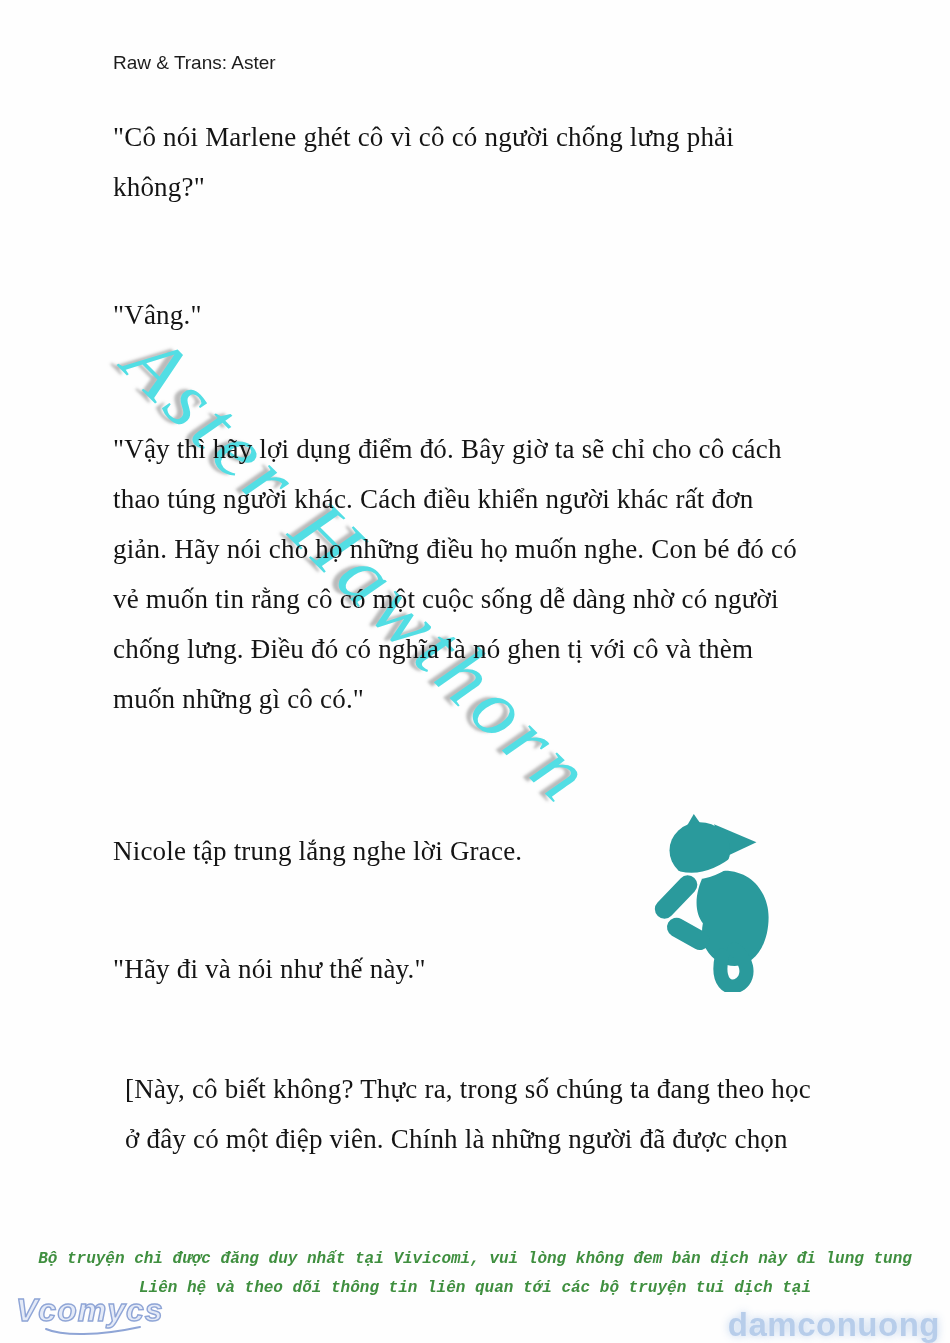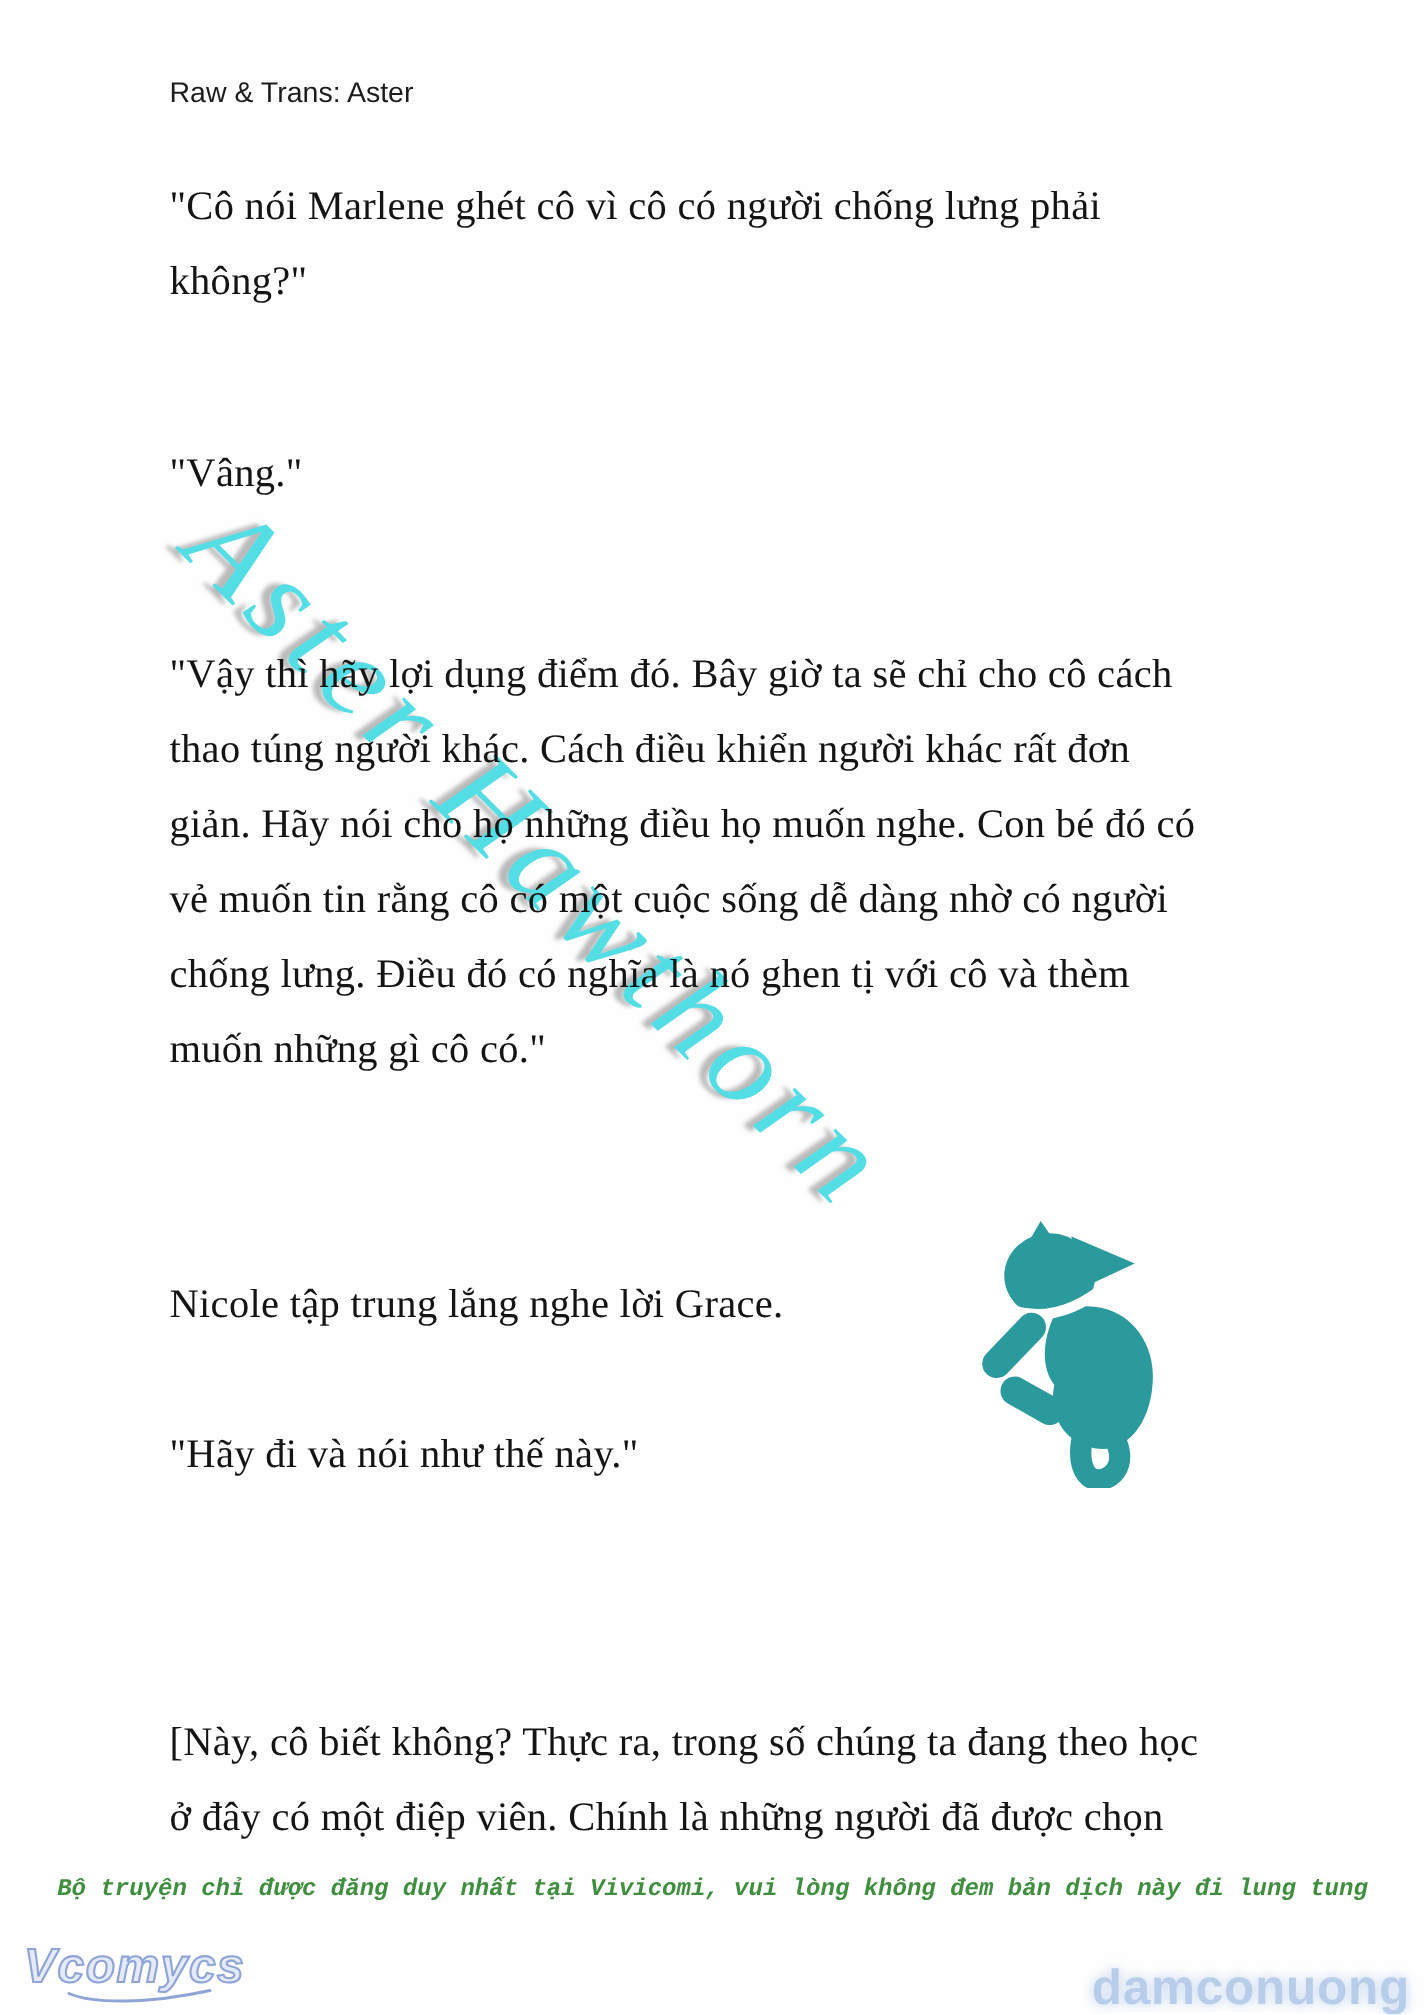--- a/index.html
+++ b/index.html
@@ -15,23 +15,23 @@
     font-size:19px; color:#1c1c1c; z-index:2;
   }
   .para {
     position:absolute; left:113px; z-index:2;
     font-size:27px; line-height:50px; color:#141414;
     white-space:pre; letter-spacing:0.2px;
   }
   #p1 { top:112px; }
   #p2 { top:290px; }
   #p3 { top:424px; }
-  #p4 { top:844px; }
+  #p4 { top:826px; }
   #p5 { top:944px; }
-  #p6 { top:1136px; }
+  #p6 { top:1064px;margin-left:12px; }
   .watermark {
     position:absolute; left:172px; top:316px; z-index:1;
     transform:rotate(45deg); transform-origin:0 0;
     font-family:"Liberation Serif", serif; font-style:italic;
     font-size:82px; letter-spacing:7px; white-space:nowrap;
     color:#52dee4;
     text-shadow:-5px 4px 3px rgba(120,120,120,0.5);
   }
   .cat-icon {
     position:absolute; left:653px; top:810px;
@@ -96,20 +96,21 @@
 vẻ muốn tin rằng cô có một cuộc sống dễ dàng nhờ có người
 chống lưng. Điều đó có nghĩa là nó ghen tị với cô và thèm
 muốn những gì cô có."</div>
   <div class="para" id="p4">Nicole tập trung lắng nghe lời Grace.</div>
   <div class="para" id="p5">"Hãy đi và nói như thế này."</div>
   <div class="para" id="p6">[Này, cô biết không? Thực ra, trong số chúng ta đang theo học
 ở đây có một điệp viên. Chính là những người đã được chọn</div>
 
   <div class="footer-notice">
     <div>Bộ truyện chỉ được đăng duy nhất tại Vivicomi, vui lòng không đem bản dịch này đi lung tung</div>
+    <div>Liên hệ và theo dõi thông tin liên quan tới các bộ truyện tui dịch tại</div>
   </div>
 
   <div class="vcomycs-logo">
     <span class="vcomycs-text">Vcomycs</span>
     <svg class="vcomycs-swoosh" width="100" height="12" viewBox="0 0 100 12" xmlns="http://www.w3.org/2000/svg">
       <path d="M2,4 C18,11 55,11 96,2" fill="none" stroke="#8fa5d6" stroke-width="2" stroke-linecap="round"></path>
     </svg>
   </div>
 
   <div class="damconuong-logo">damconuong</div>

